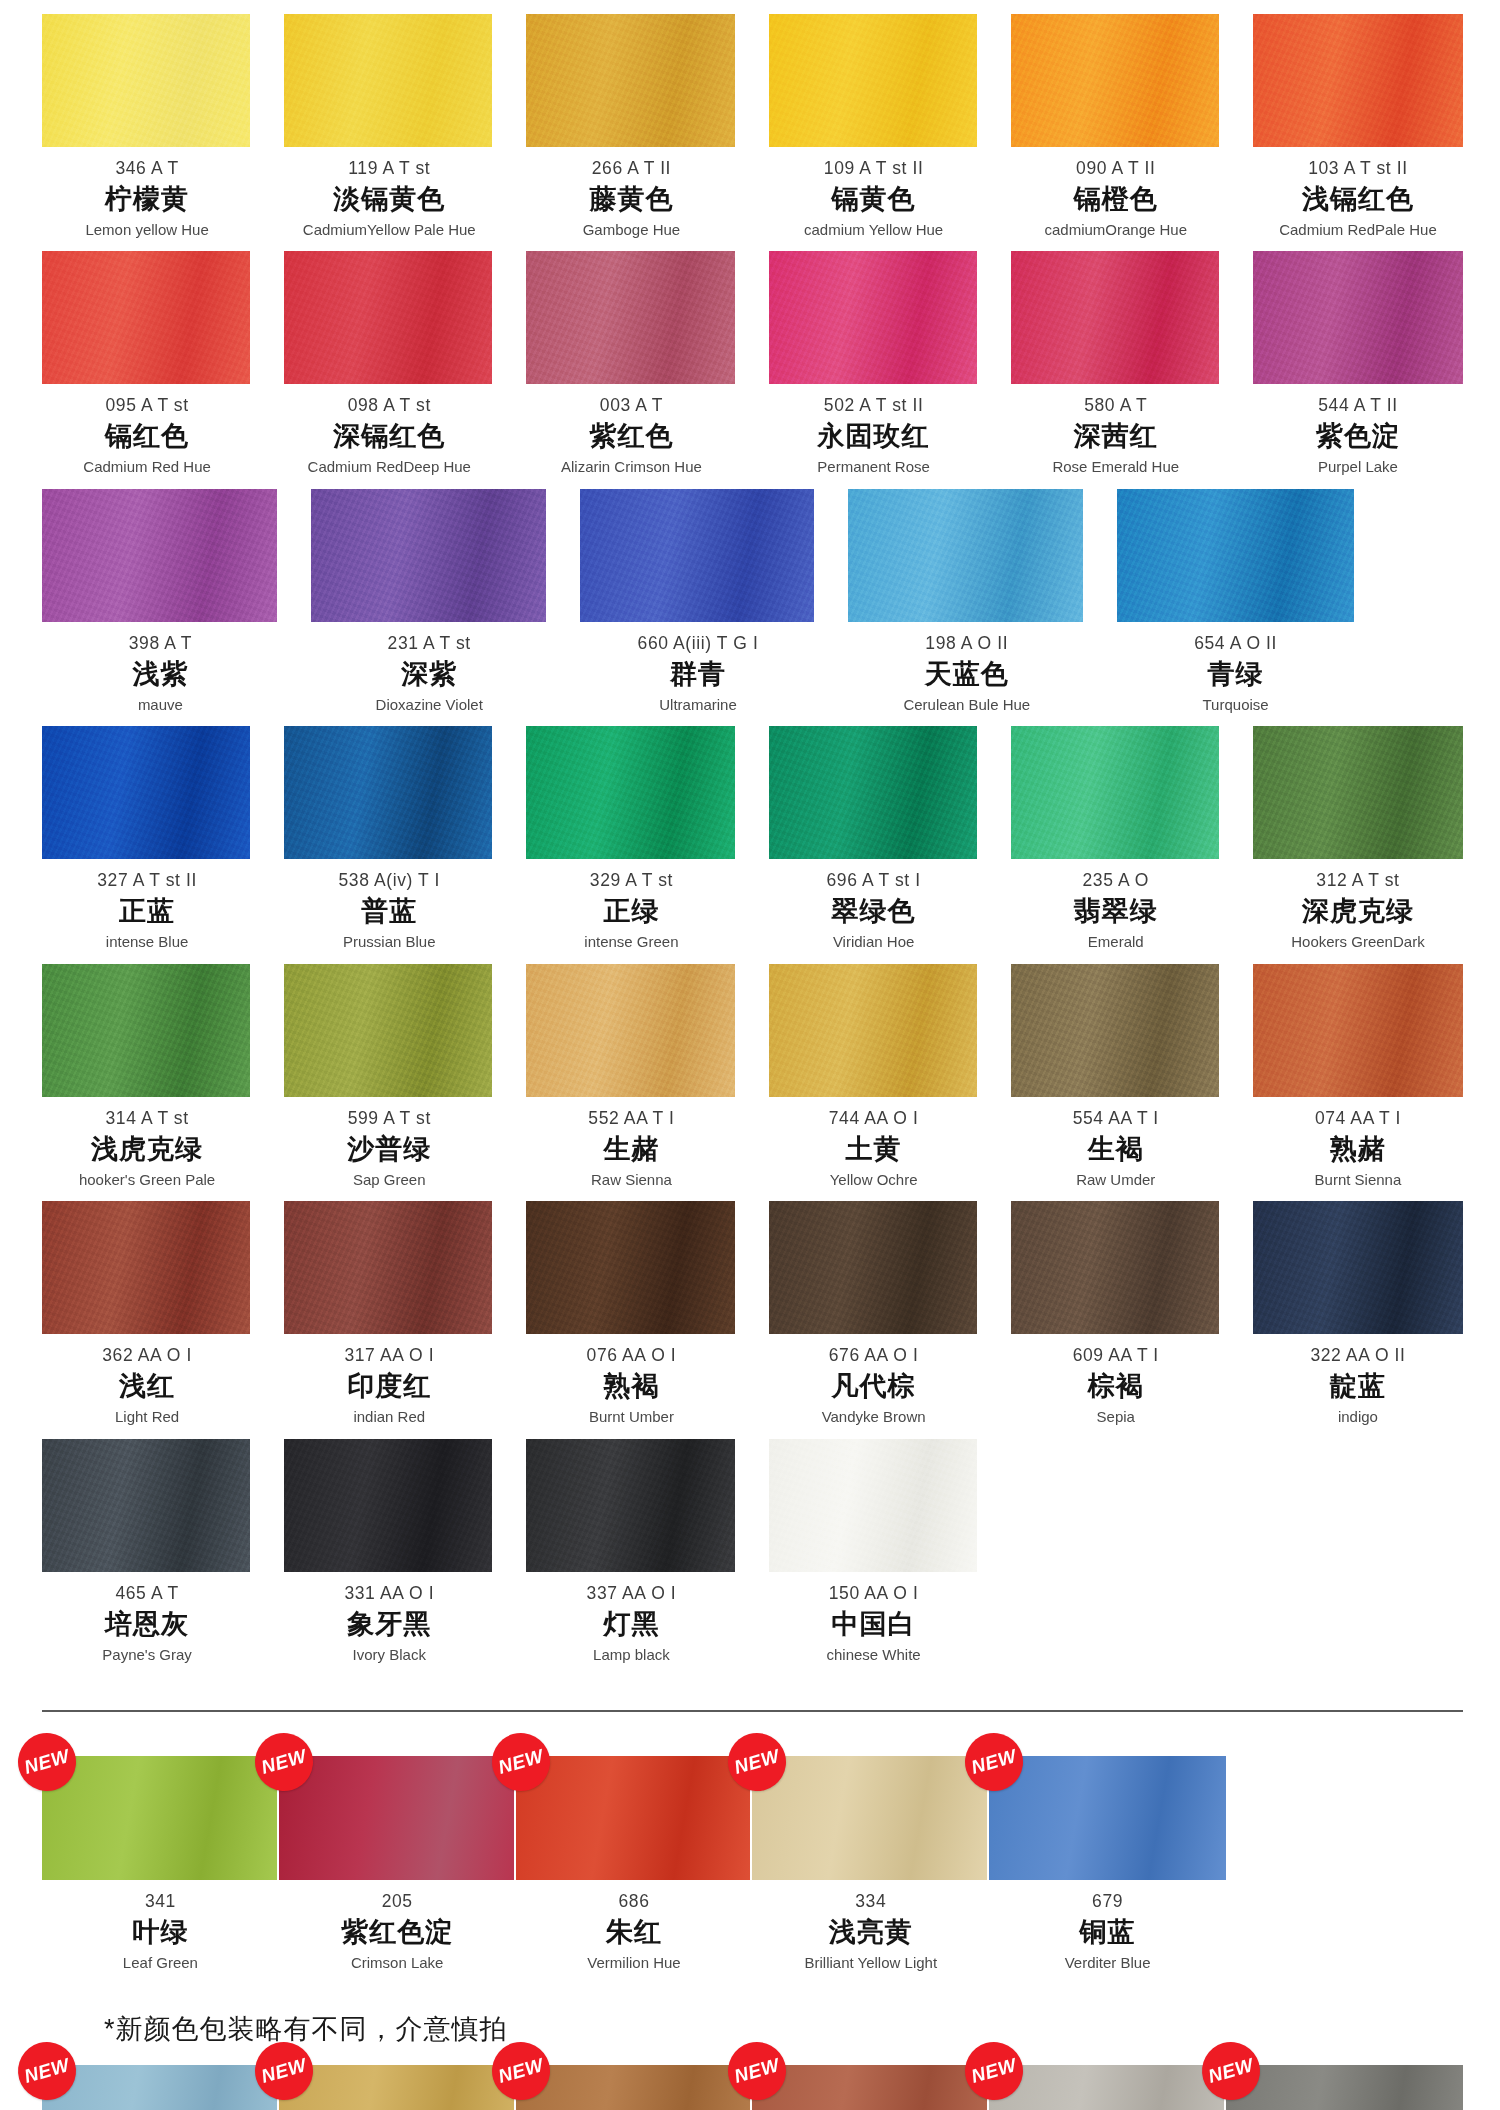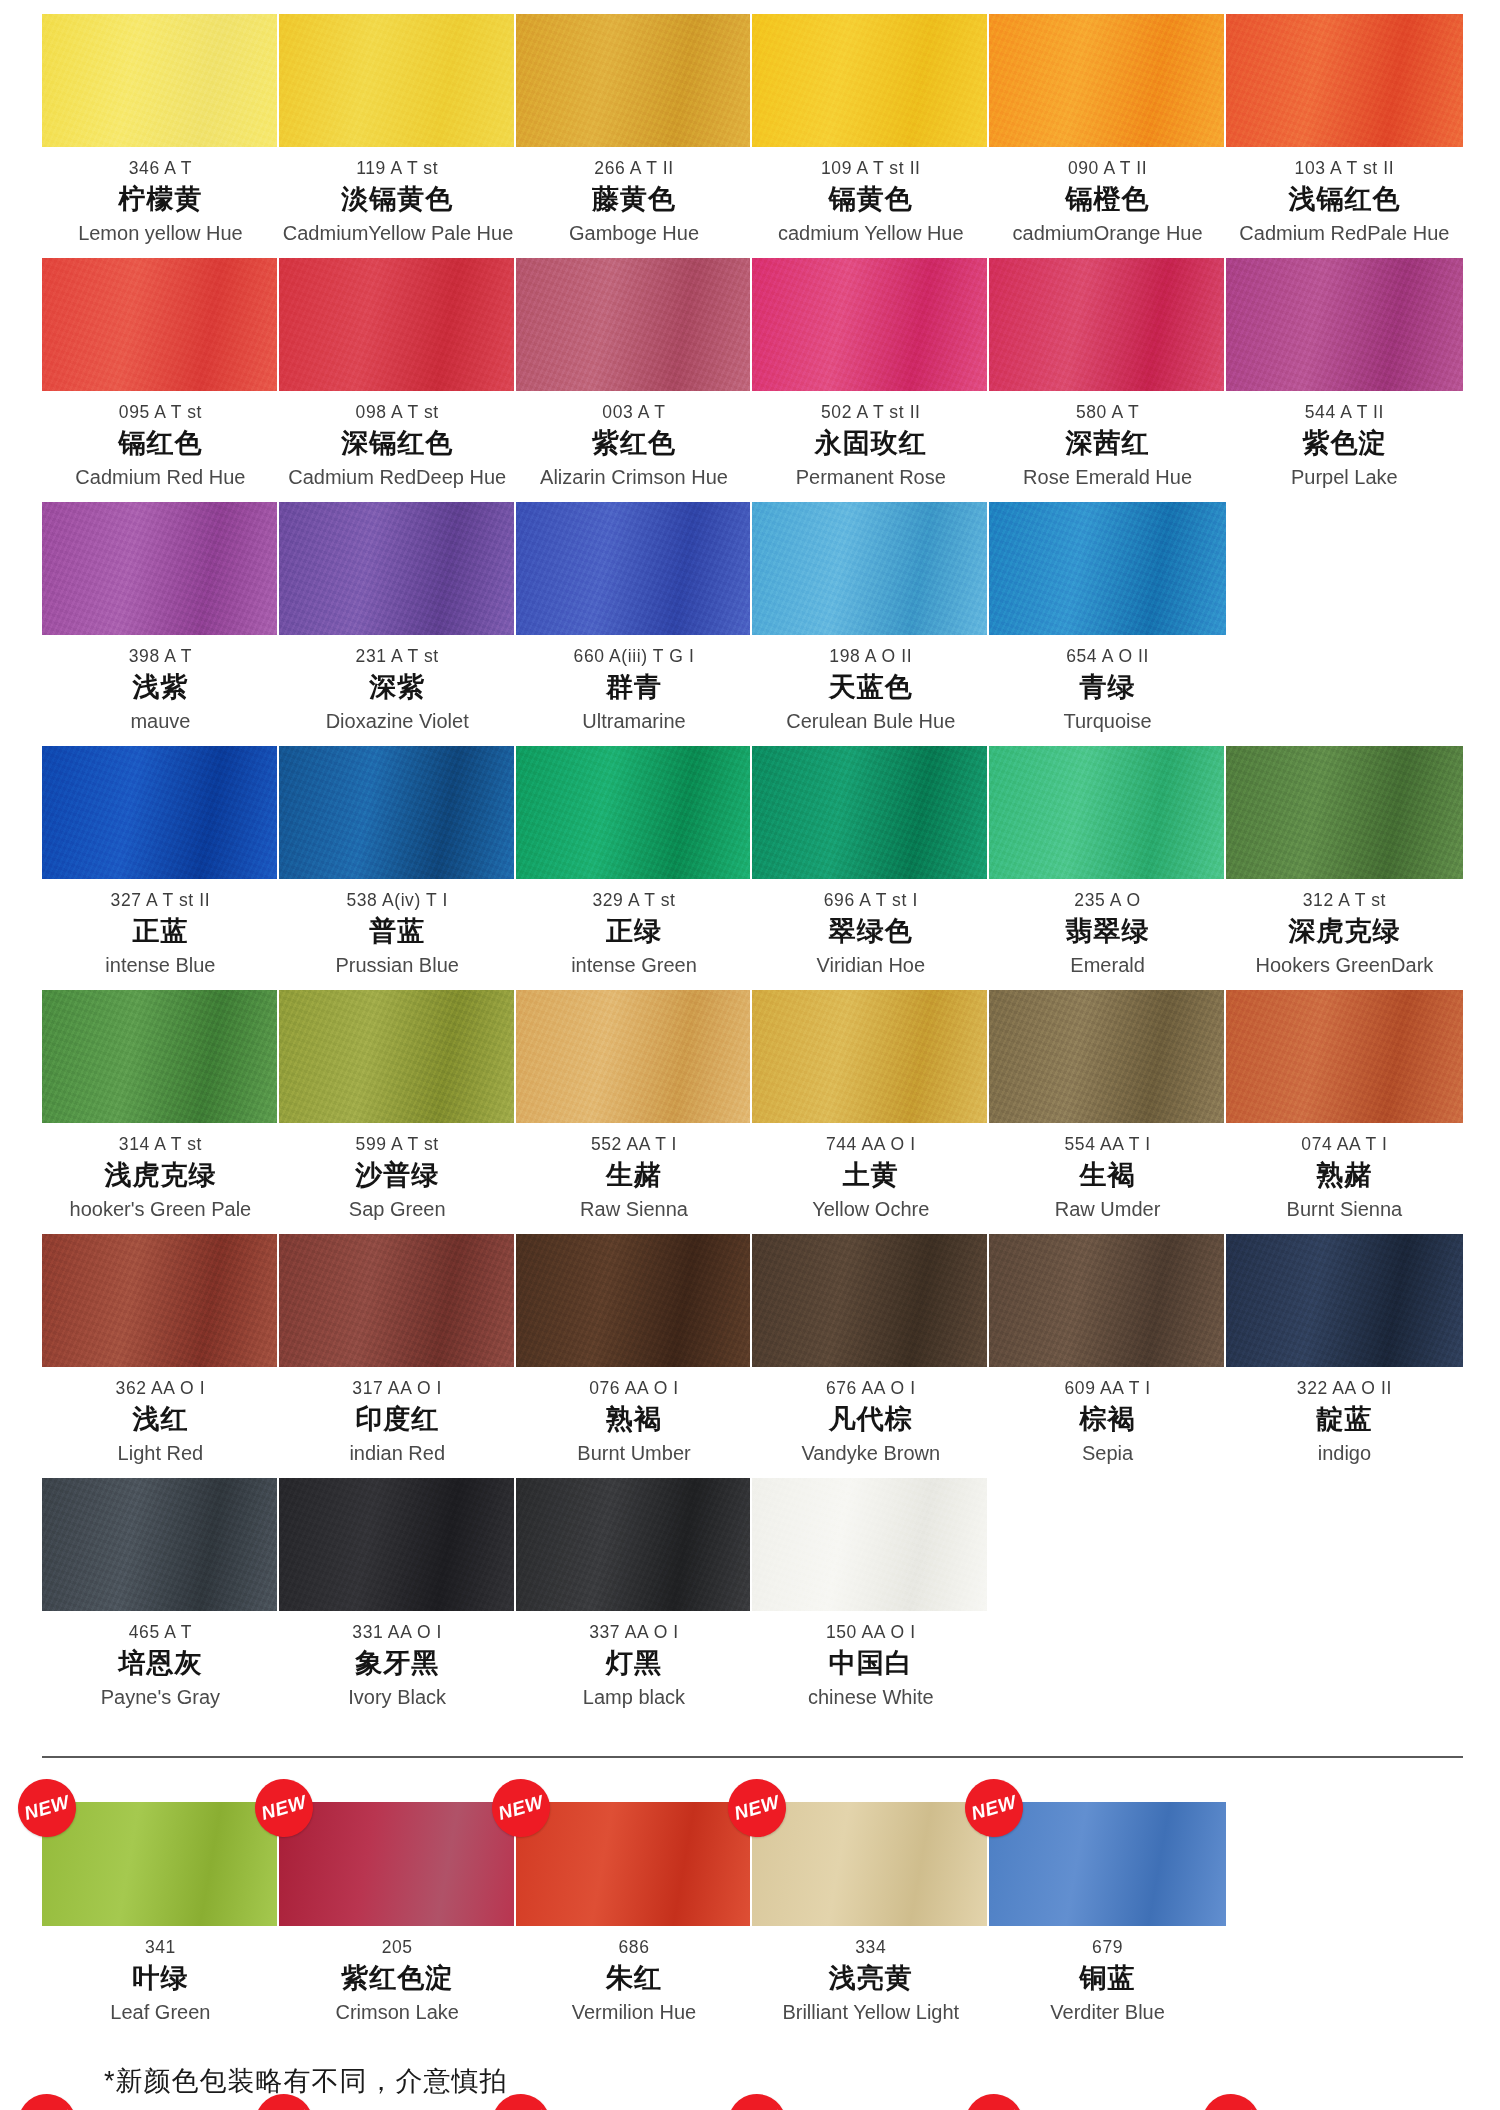--- a/index.html
+++ b/index.html
@@ -20,20 +20,21 @@
 
   
   .grid-wrap{
     padding:14px 40px 0 42px;
     box-sizing:border-box;
   }
   .row{
     display:flex;
     width:1421px;
     margin:0 0 0 0;
+    gap:32px;
   }
   .cell{
     width:236.8px;
     box-sizing:border-box;
     display:flex;
     flex-direction:column;
     align-items:stretch;
   }
   .swatch{
     height:133px;
@@ -71,21 +72,21 @@
   }
   .cn{
     font-size:27px;
     font-weight:700;
     color:#151515;
     line-height:1.3;
     margin-top:2px;
     letter-spacing:1px;
   }
   .en{
-    font-size:20px;
+    font-size:15px;
     color:#4a4a4a;
     line-height:1.3;
     margin-top:3px;
     white-space:nowrap;
   }
   .cell.empty .swatch{background:transparent;border-right:none;}
   .cell.empty .labels{visibility:hidden;}
 
   
   .divider{

